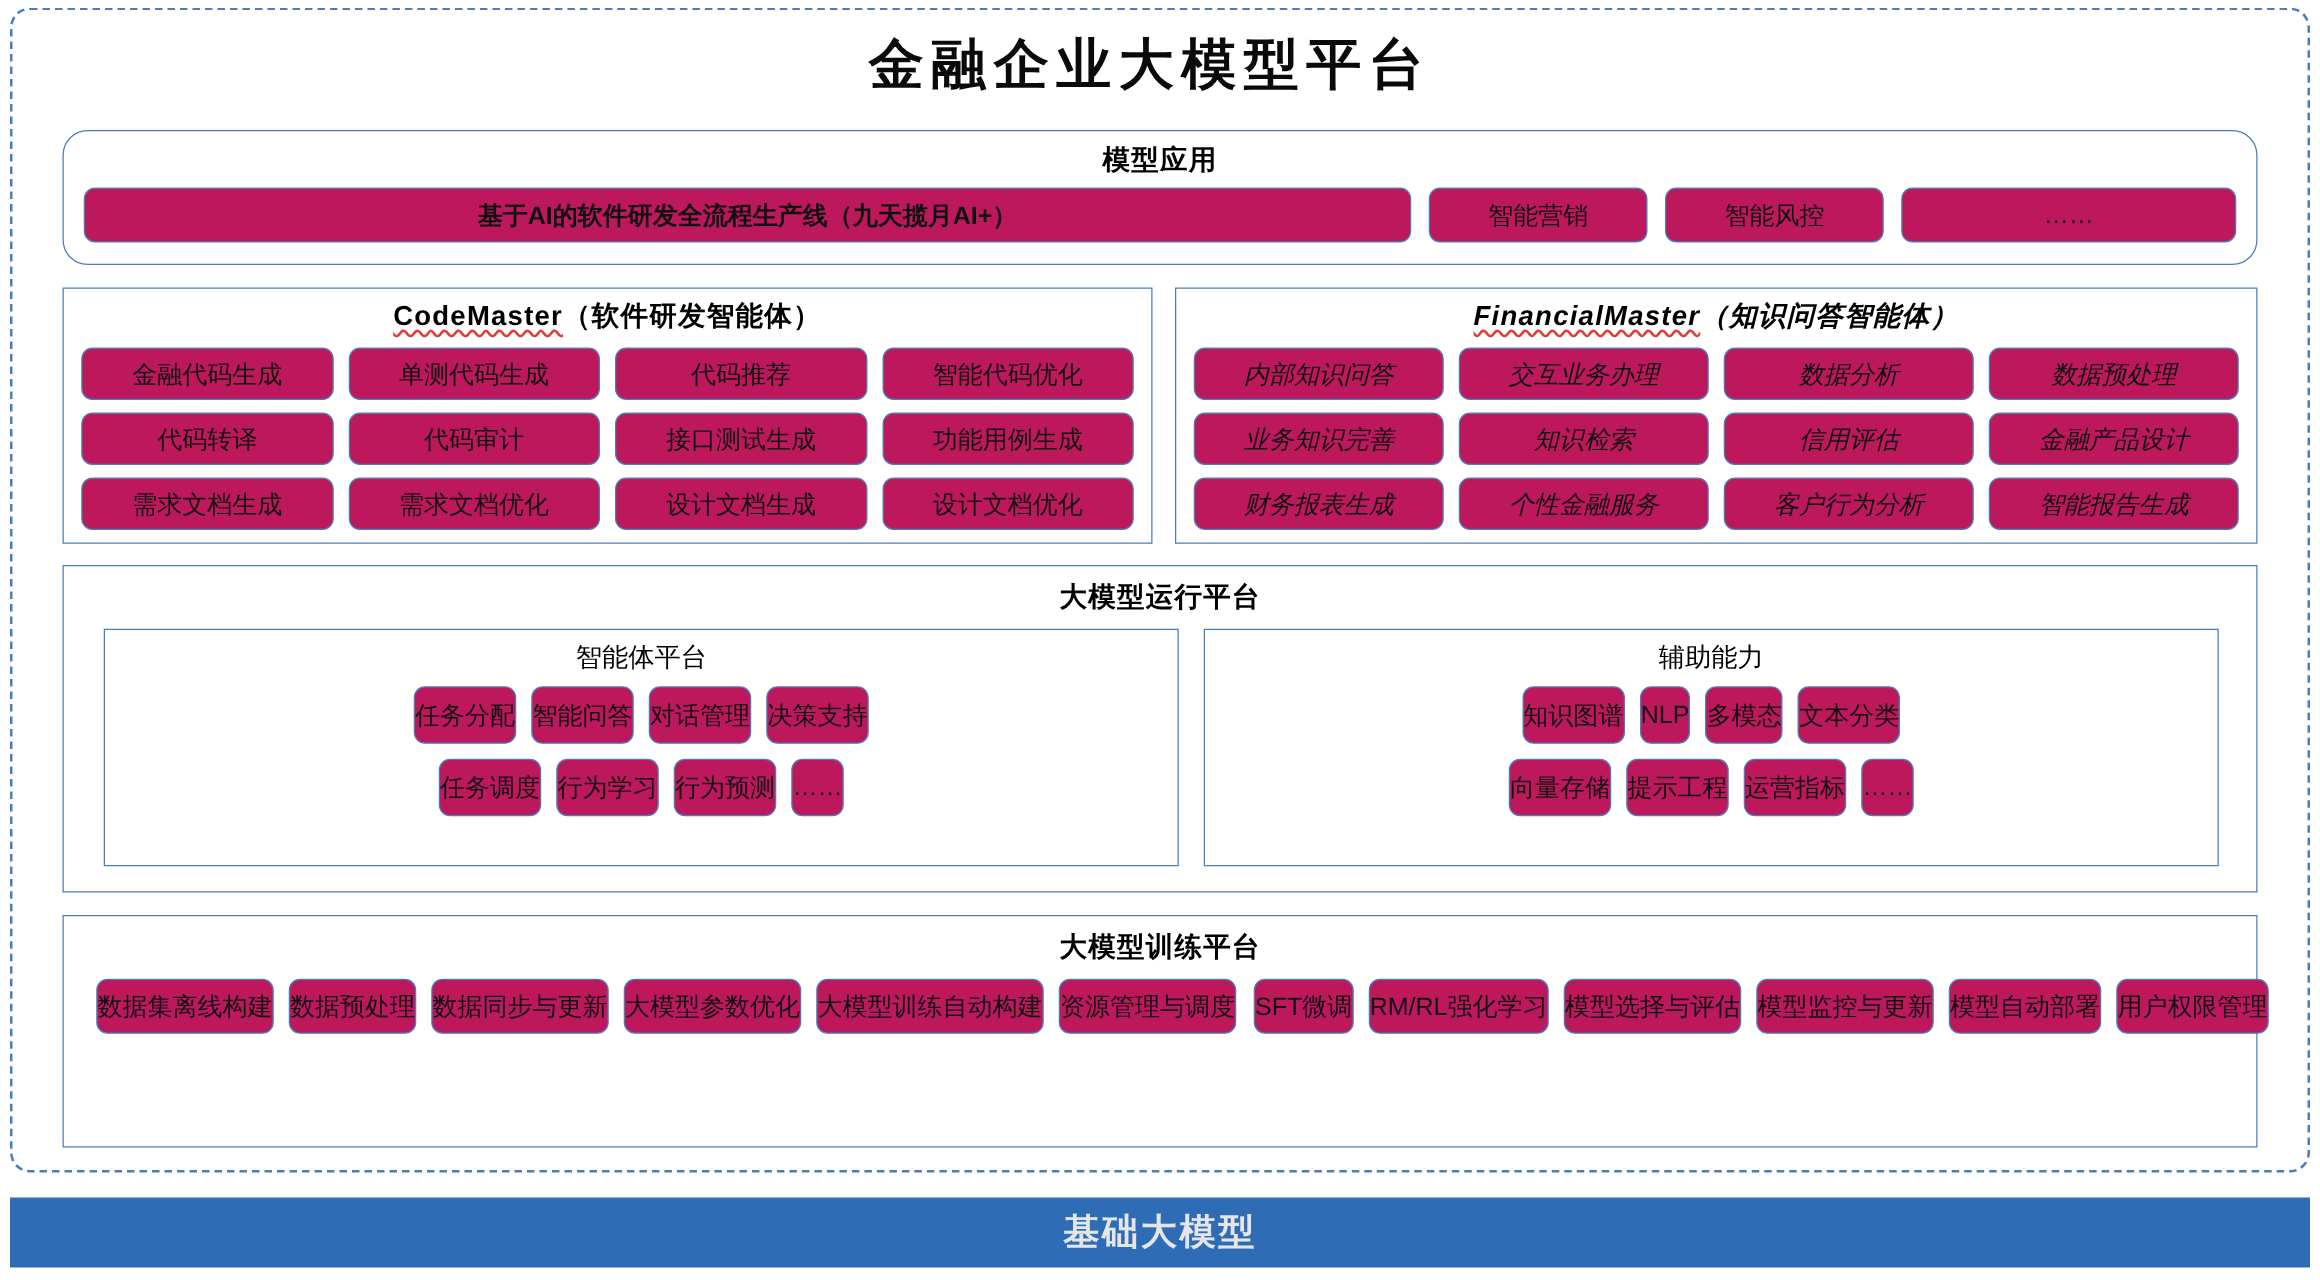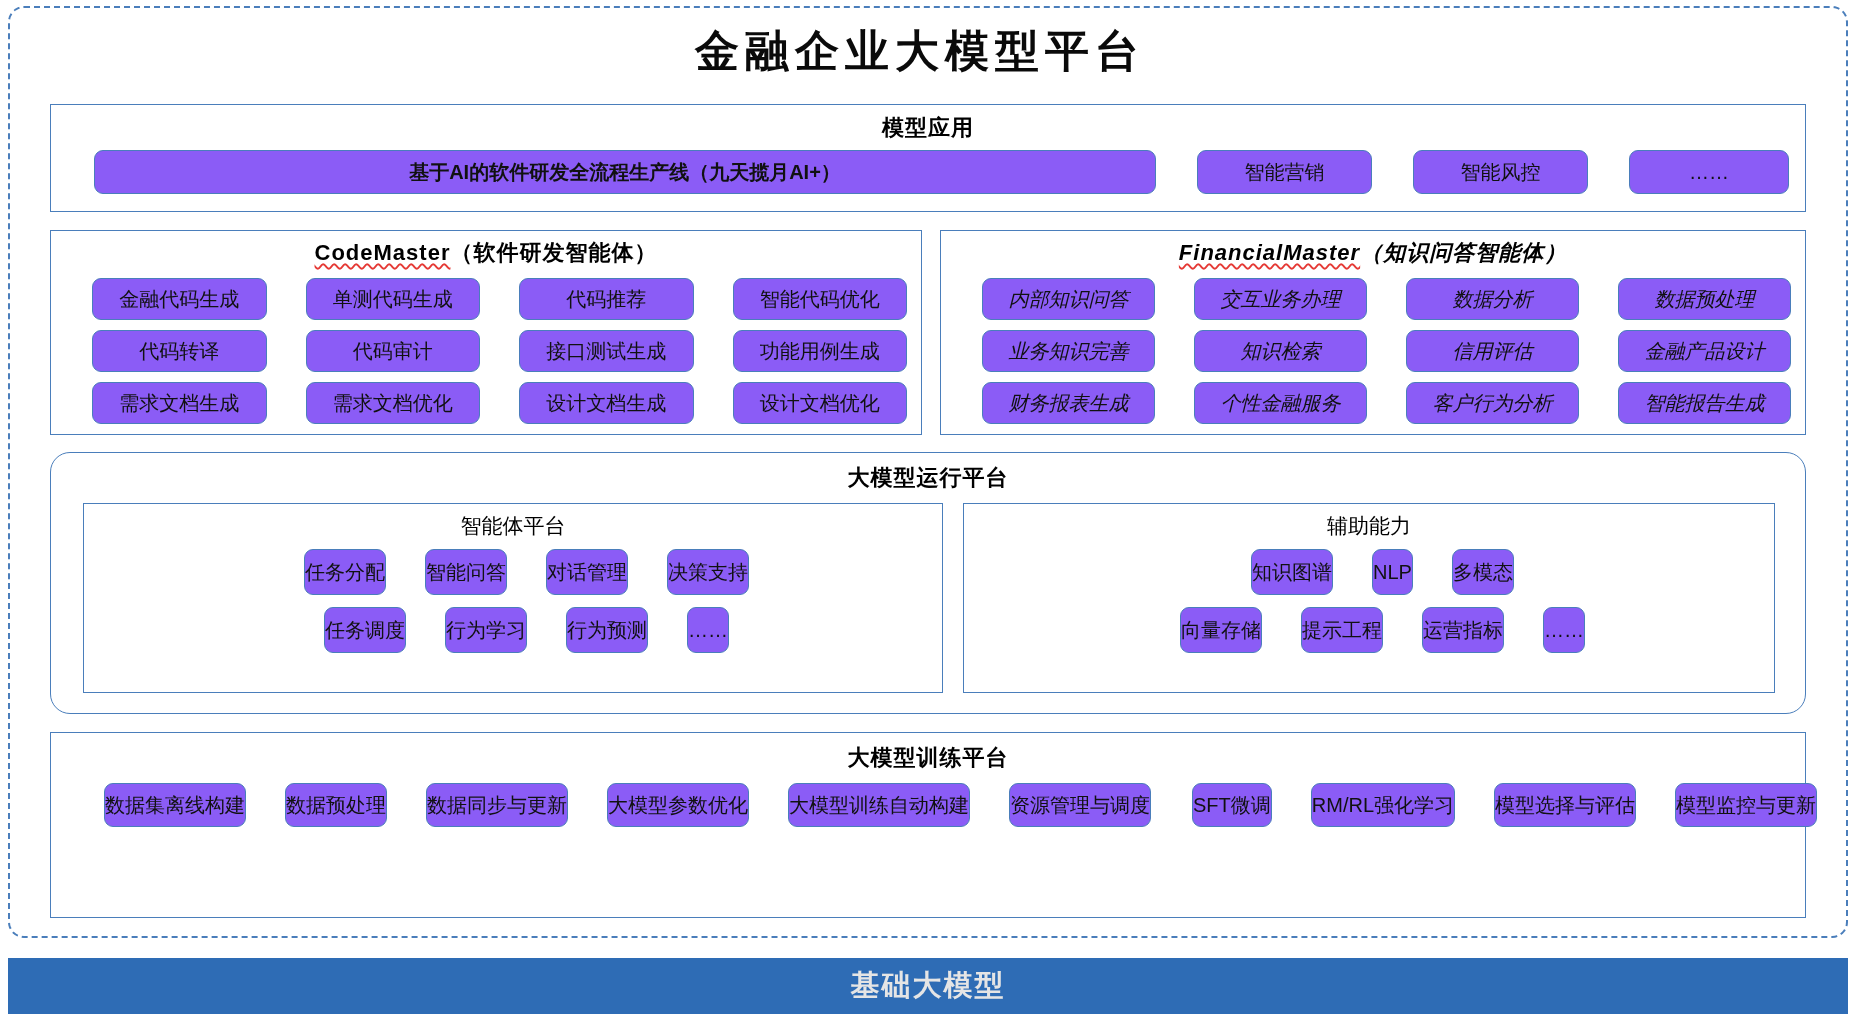--- a/index.html
+++ b/index.html
@@ -70,38 +70,37 @@
   
   .chip {
     border: 1.3px solid #4a7ebb;
     border-radius: 9px;
     box-sizing: border-box;
     display: flex;
     align-items: center;
     justify-content: center;
     font-size: 20px;
     color: #111111;
-    background: #8b5cf6;
+    background: #be185d;
     white-space: nowrap;
-    margin-left: 27px;
   }
   .chip.bold {
     font-weight: 700;
     font-size: 20px;
   }
 
   
   .chip-row {
     display: flex;
     gap: 12px;
   }
   .chip-row > .chip { flex: 1 1 0; }
 
   
-  #app-band { left: 50px; top: 104px; width: 1756px; height: 108px; }
+  #app-band { left: 50px; top: 104px; width: 1756px; height: 108px; border-radius: 20px; }
   #app-band .panel-title { margin-top: 8px; }
   #app-band-rows {
     position: absolute;
     left: 16px; right: 16px; top: 45px;
     display: flex;
     gap: 14px;
   }
   #app-flagship { flex: 0 0 1062px; height: 44px; }
   #app-band-rows .chip.small { flex: 0 0 175px; height: 44px; }
   #app-band-rows .chip.dots  { flex: 1 1 auto; height: 44px; }
@@ -113,21 +112,21 @@
   .agent-grid {
     position: absolute;
     left: 14px; right: 14px; top: 47px;
     display: flex;
     flex-direction: column;
     gap: 10px;
   }
   .agent-grid .chip { height: 42px; }
 
   
-  #runtime { left: 50px; top: 452px; width: 1756px; height: 262px; border-radius: 20px; }
+  #runtime { left: 50px; top: 452px; width: 1756px; height: 262px; }
   #runtime > .panel-title { margin-top: 10px; }
   .sub-panel {
     position: absolute;
     border: 1.3px solid #4a7ebb;
     box-sizing: border-box;
     background: #ffffff;
   }
   #agent-platform { left: 32px; top: 50px; width: 860px; height: 190px; }
   #aux-ability    { left: 912px; top: 50px; width: 812px; height: 190px; }
   .sub-panel .panel-title-plain { margin-top: 8px; }
@@ -260,20 +259,21 @@
     </div>
   </div>
 
   <div class="sub-panel" id="aux-ability">
     <div class="panel-title-plain">辅助能力</div>
     <div class="sub-grid">
       <div class="chip-row">
         <div class="chip">知识图谱</div>
         <div class="chip">NLP</div>
         <div class="chip">多模态</div>
+        <div class="chip">文本分类</div>
       </div>
       <div class="chip-row">
         <div class="chip">向量存储</div>
         <div class="chip">提示工程</div>
         <div class="chip">运营指标</div>
         <div class="chip">……</div>
       </div>
     </div>
   </div>
 </div>

